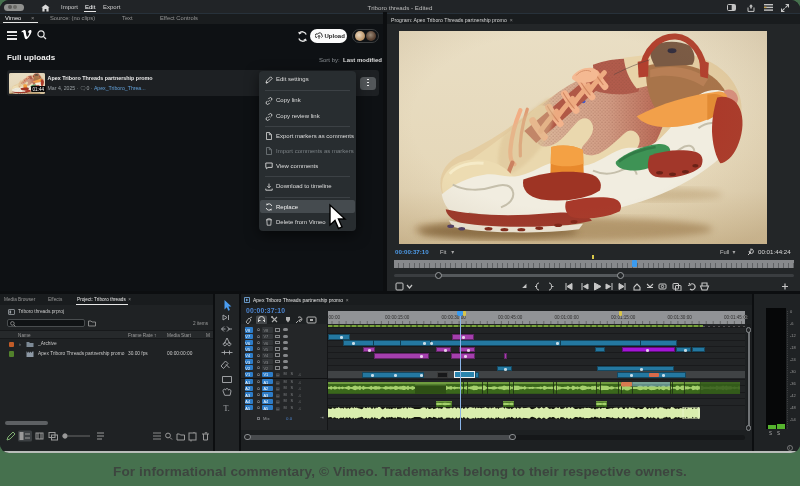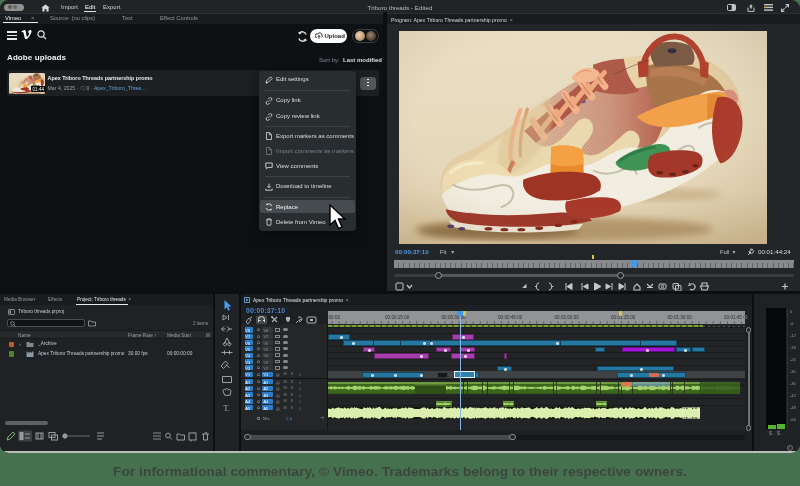--- a/index.html
+++ b/index.html
@@ -77,21 +77,21 @@
   <svg class="abs" style="left:315px;top:32px" width="8" height="8" viewBox="0 0 8 8">
       <path d="M2 5.5 A1.8 1.8 0 1 1 2.7 2.1 A2.2 2.2 0 0 1 6.9 3.1 A1.5 1.5 0 0 1 6.4 5.5" fill="none" stroke="#222" stroke-width="0.9"></path>
       <path d="M4 6.8 V3.6 M4 3.4 L2.8 4.8 M4 3.4 L5.2 4.8" stroke="#222" stroke-width="0.9" fill="none"></path>
     </svg>
   <div class="abs txt" style="left:324.5px;top:32.5px;font-size:6px;font-weight:700;color:#1c1c1c;">Upload</div>
 
   <div class="abs" style="left:352px;top:28.5px;width:27px;height:14.5px;border:1px solid #3c3f41;border-radius:8px;"></div>
   <div class="abs" style="left:355px;top:31px;width:10px;height:10px;border-radius:50%;background:radial-gradient(circle at 40% 40%, #e8d8c2, #c09a6e 60%, #8f6a48);"></div>
   <div class="abs" style="left:365.5px;top:31px;width:10px;height:10px;border-radius:50%;background:radial-gradient(circle at 45% 40%, #9a8a78, #5e4636 55%, #362a22);"></div>
 
-  <div class="abs txt" style="left:7px;top:53px;font-size:8px;font-weight:700;color:#f2f2f2;letter-spacing:0.1px;">Adobe uploads</div>
+  <div class="abs txt" style="left:7px;top:53px;font-size:8px;font-weight:700;color:#f2f2f2;letter-spacing:0.1px;">Full uploads</div>
   <div class="abs txt" style="left:319px;top:55.5px;font-size:6px;color:#8a8f93;">Sort by: <span style="color:#dcdcdc;font-weight:700;">&nbsp;Last modified</span> <span style="color:#cccccc;">▾</span></div>
 
   <div class="abs" style="left:7px;top:69.5px;width:372px;height:26.5px;background:#1d2023;border-radius:3px;"></div>
   <div class="abs" style="left:8.5px;top:72.5px;width:36.5px;height:21px;border-radius:2px;overflow:hidden;background:#e2d5ba;">
     <svg width="36.5" height="21" viewBox="30 10 690 400" preserveAspectRatio="none">
         <use href="#shoeart"></use>
       </svg>
   </div>
   <div class="abs txt" style="left:31px;top:86px;background:#0b0b0b;color:#fff;font-size:4.6px;padding:0.5px 1.5px;border-radius:1px;">01:44</div>
   <div class="abs txt" style="left:47.5px;top:75px;font-size:5.4px;font-weight:700;color:#eaeaea;">Apex Triboro Threads partnership promo</div>

